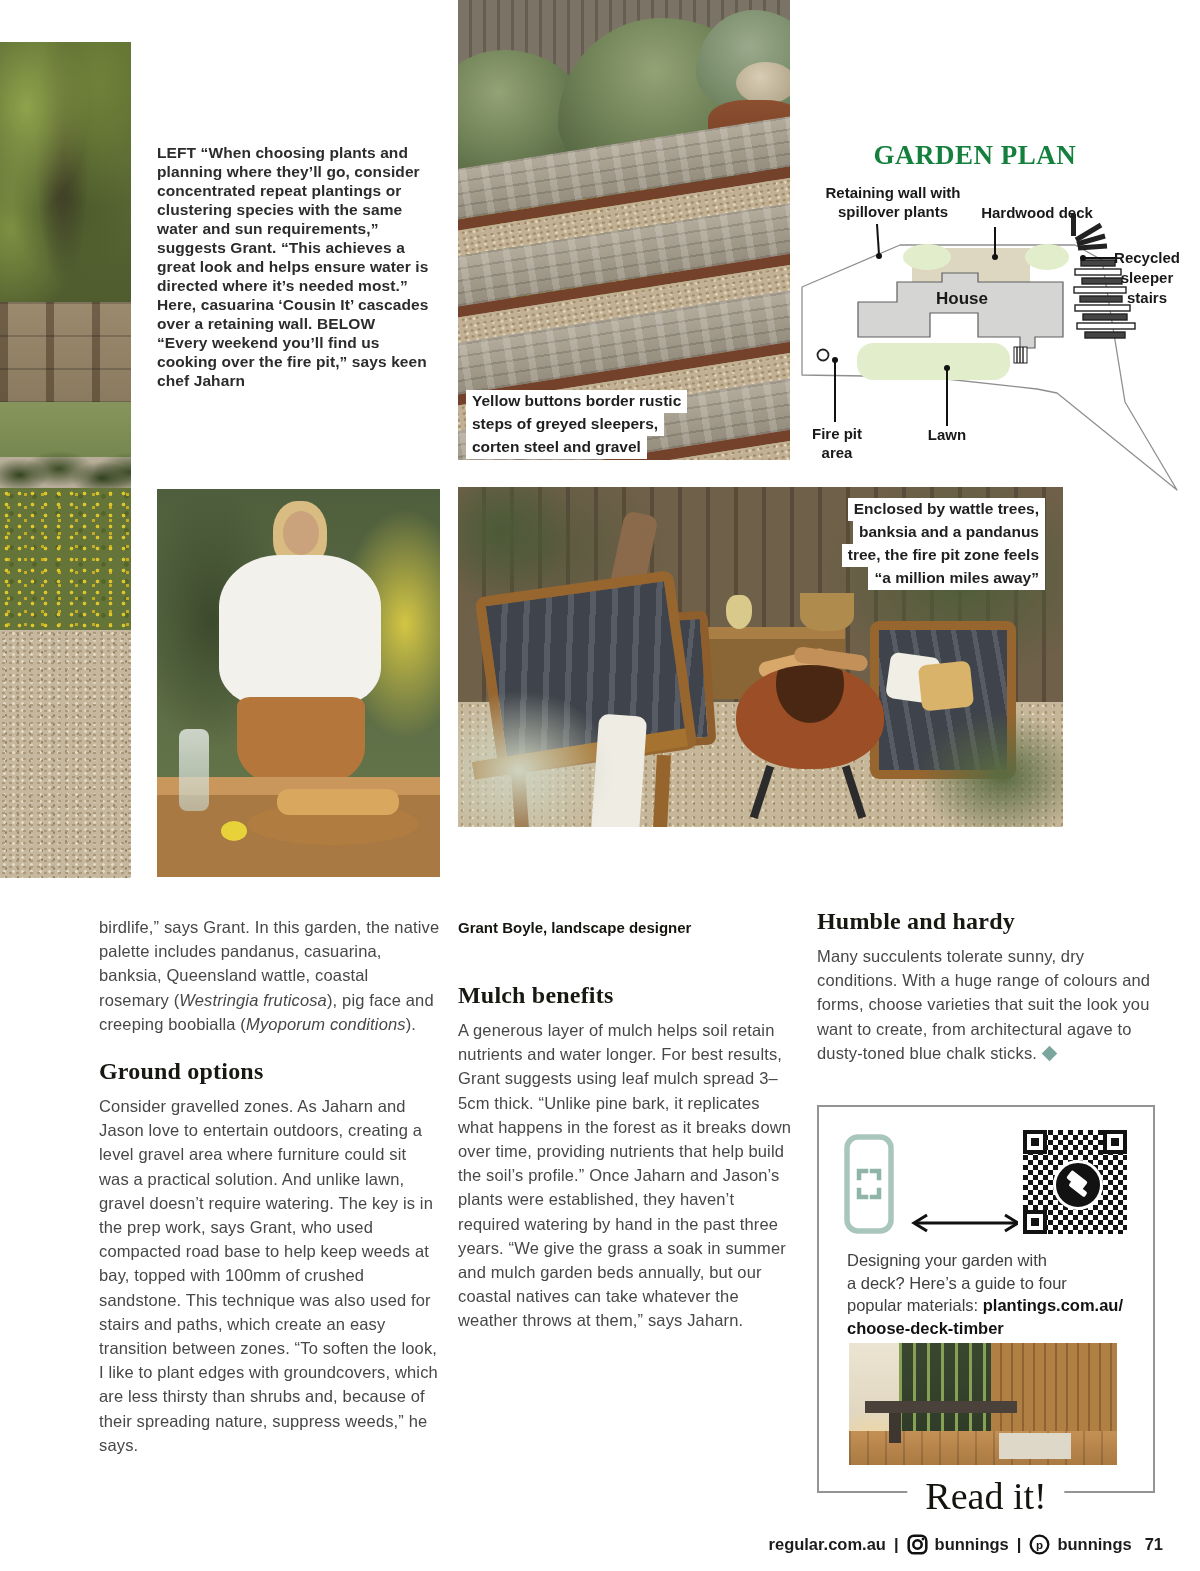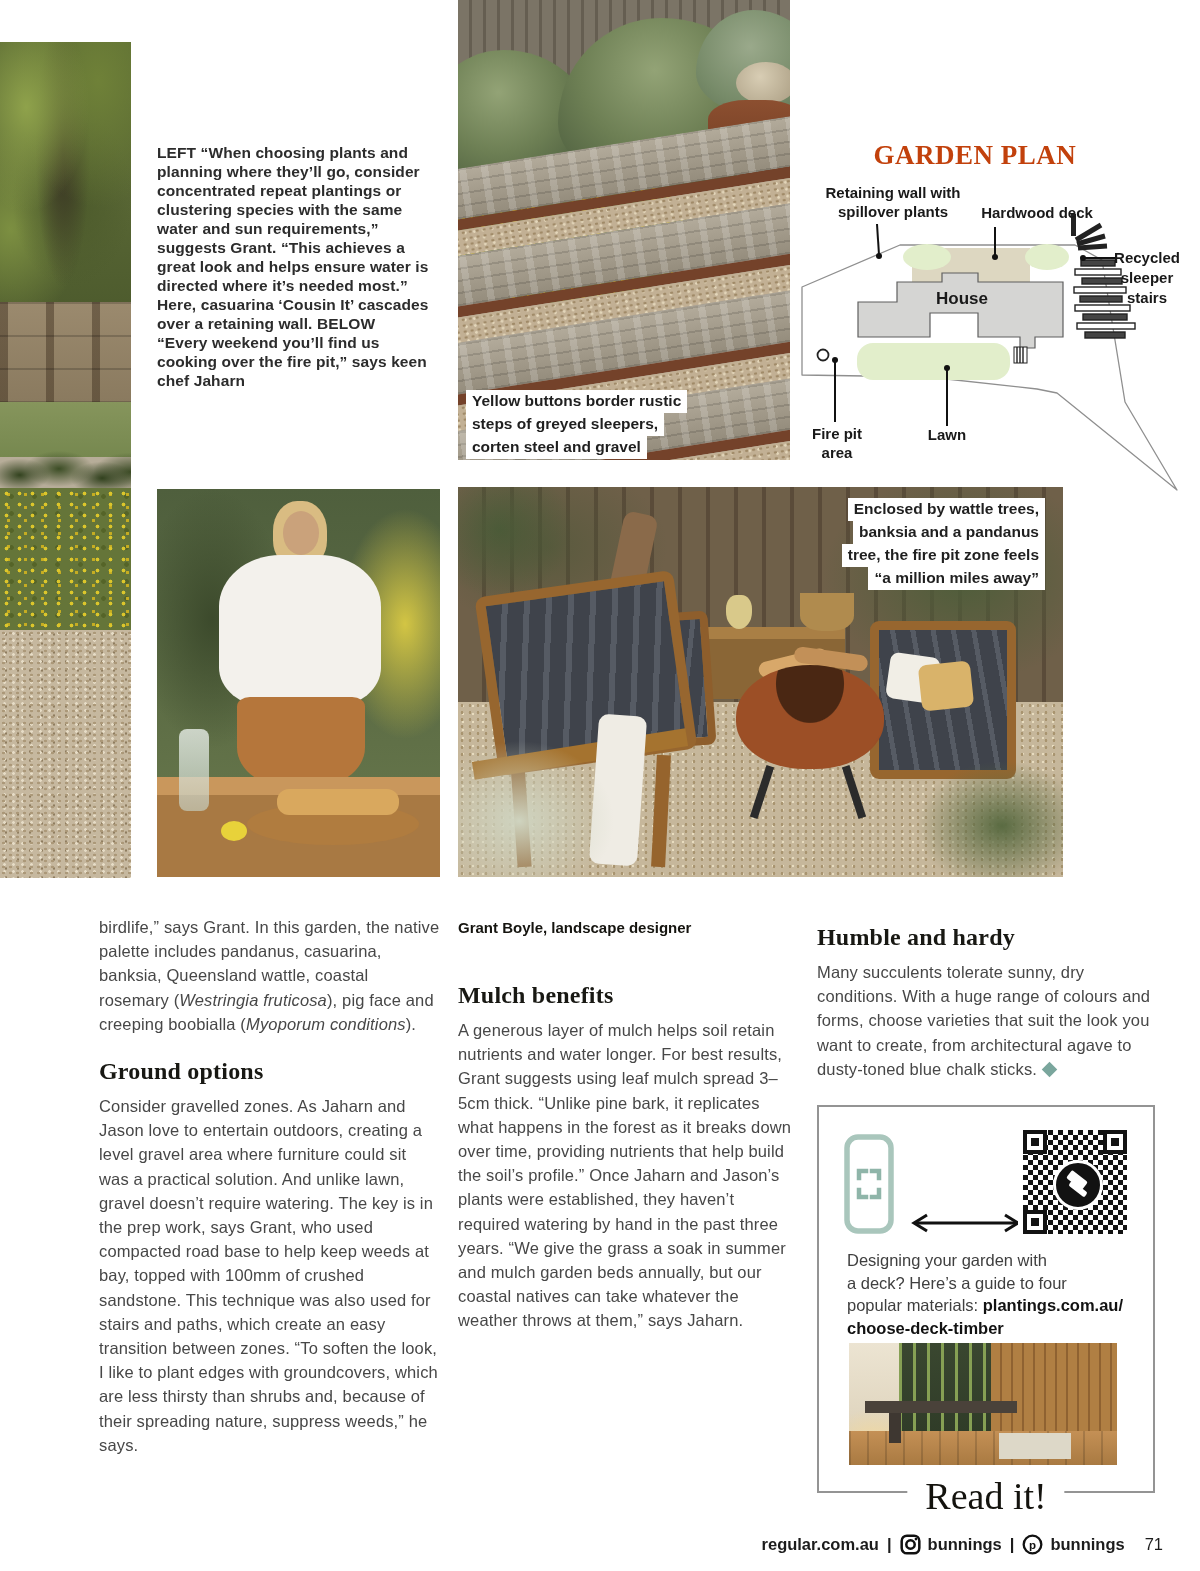--- a/index.html
+++ b/index.html
@@ -79,21 +79,21 @@
   .caption-box{position:absolute;z-index:6;}
   .cap-line{display:inline-block;background:#ffffff;padding:0 6px 2px 6px;
     font-weight:600;font-size:15.5px;line-height:21px;color:#1f1f1f;}
   .steps-caption{left:8px;top:390px;text-align:left;}
   .firepit-caption{right:18px;top:11px;text-align:right;}
 
   
   .plan{left:795px;top:140px;width:405px;height:354px;}
   .plan-title{position:absolute;top:0;left:0;width:360px;text-align:center;
     font-family:"Liberation Serif",serif;font-weight:700;font-size:27px;
-    letter-spacing:.5px;color:#c2410c;}
+    letter-spacing:.5px;color:#15803d;}
   .plan svg{position:absolute;left:0;top:36px;}
   .plan text{font-family:"Liberation Sans",sans-serif;font-size:15px;font-weight:600;fill:#191919;}
   .plan .house-label{font-size:17px;}
 
   
   .woman-photo{left:157px;top:489px;width:283px;height:388px;
     background:linear-gradient(180deg,#4f5f3d 0%,#5d6d45 55%,#6a7a4e 100%);}
   .wp-wattle{position:absolute;right:-30px;top:20px;width:130px;height:230px;
     background:radial-gradient(closest-side,#d3c544,rgba(211,197,68,0));}
   .wp-foliage-l{position:absolute;left:-20px;top:0;width:150px;height:260px;
@@ -106,21 +106,21 @@
     border-radius:10% 10% 45% 45%;}
   .wp-table{position:absolute;left:0;right:0;top:288px;bottom:0;
     background:linear-gradient(180deg,#c9975c 0 18px,#a87943 18px 100%);}
   .wp-board{position:absolute;left:90px;top:314px;width:172px;height:42px;background:#b07c3f;border-radius:50%;}
   .wp-bread{position:absolute;left:120px;top:300px;width:122px;height:26px;background:#d9a85e;border-radius:12px;}
   .wp-carafe{position:absolute;left:22px;top:240px;width:30px;height:82px;border-radius:8px;
     background:linear-gradient(180deg,rgba(232,238,232,.8),rgba(198,210,198,.65));}
   .wp-lemon{position:absolute;left:64px;top:332px;width:26px;height:20px;background:#e8d23a;border-radius:50%;}
 
   
-  .firepit-photo{left:458px;top:487px;width:605px;height:390px;background:#86efac;}
+  .firepit-photo{left:458px;top:487px;width:605px;height:340px;background:#86efac;}
   .fp-fence{top:0;height:215px;background:
     repeating-linear-gradient(90deg,#6f6049 0 24px,#5a4b39 24px 28px),
     linear-gradient(#7a6b52,#64553f);}
   .fp-gravel{top:215px;bottom:0;background-color:#c6b79b;background-image:
     radial-gradient(circle,#a8946f 1.1px, rgba(0,0,0,0) 1.6px),
     radial-gradient(circle,#e8dcbf 1.1px, rgba(0,0,0,0) 1.6px);
     background-size:8px 7px,10px 8px;}
   .fp-fol-l{position:absolute;left:-30px;top:-25px;width:240px;height:170px;
     background:radial-gradient(closest-side,#45543380,rgba(69,84,51,0)),radial-gradient(closest-side at 30% 40%,#4e5d3a,rgba(78,93,58,0));}
   .fp-fol-r{position:absolute;right:-40px;top:-15px;width:280px;height:210px;
@@ -162,21 +162,21 @@
     background:radial-gradient(closest-side,#cfd4c0,rgba(207,212,192,0));}
 
   
   .col{position:absolute;}
   .col1{left:99px;top:915px;width:341px;}
   .col2{left:458px;top:912px;width:335px;}
   .col3{left:817px;top:908px;width:340px;}
   p.body{margin:0;font-size:16.5px;line-height:24.2px;letter-spacing:.15px;color:#474747;}
   .col h2{margin:22px 0 9px 0;font-family:"Liberation Serif",serif;font-weight:700;
     font-size:24px;color:#181813;letter-spacing:.2px;}
-  .col h2:first-child{margin-top:16px;}
+  .col h2:first-child{margin-top:0;}
   .pullquote{font-family:"Liberation Serif",serif;font-weight:700;font-size:28px;
     line-height:37px;color:#14130f;letter-spacing:-.2px;}
   .attribution{margin-top:7px;font-size:15px;font-weight:700;color:#15140f;}
   .mulch-h{margin-top:46px !important;}
   .it{font-style:italic;}
   .diamond{display:inline-block;width:11px;height:11px;background:#7aa69d;
     transform:rotate(45deg);margin-left:7px;}
 
   
   .qr-box{position:absolute;left:817px;top:1105px;width:338px;height:388px;
@@ -217,21 +217,21 @@
   .dp-bench-leg{position:absolute;left:40px;top:70px;width:12px;height:30px;background:#3e3731;}
   .dp-planter{position:absolute;left:150px;bottom:6px;width:72px;height:26px;background:#ddd8c8;}
   .read-it{position:absolute;left:50%;bottom:-27px;transform:translateX(-50%);
     background:#fff;padding:0 18px;font-family:"Liberation Serif",serif;
     font-size:38px;color:#14130e;white-space:nowrap;}
 
   
   .footer{position:absolute;top:1534px;right:37px;display:flex;align-items:center;gap:7px;
     font-size:16.5px;font-weight:700;color:#1c1c1c;}
   .footer .sep{margin:0 1px;}
-  .pagenum{margin-left:13px;font-weight:400;}
+  .pagenum{margin-left:6px;font-weight:700;}
 </style>
 </head>
 <body>
 
 <div class="page">
 
   <div class="photo left-photo">
     <div class="layer lp-foliage"></div>
     <div class="layer lp-wall"></div>
     <div class="layer lp-grass"></div>

